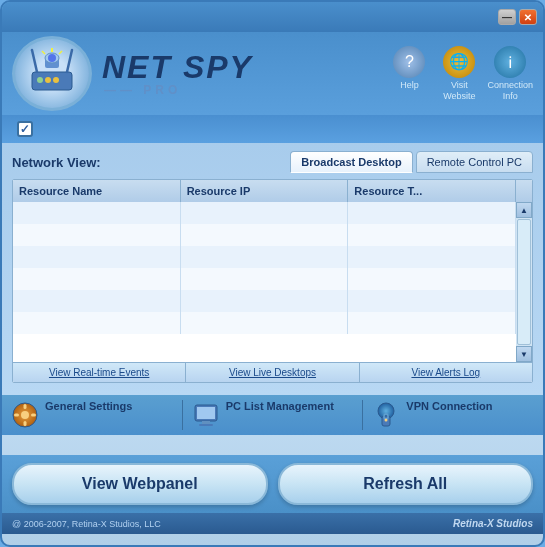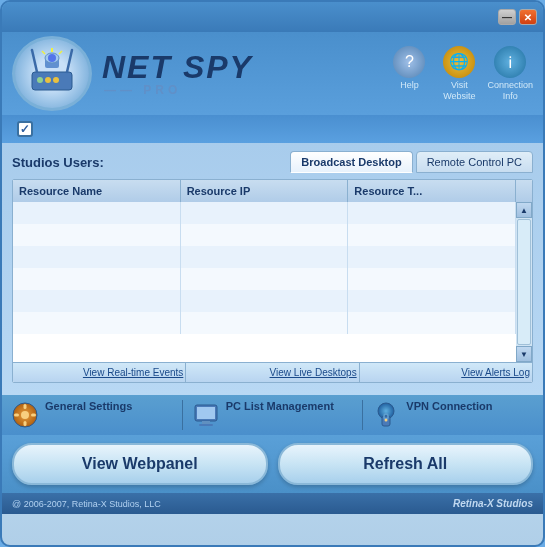--- a/index.html
+++ b/index.html
@@ -265,21 +265,21 @@
     }
 
     
     .links-row {
       display: flex;
       gap: 0;
       border-top: 1px solid #8ab0d0;
     }
     .link-btn {
       flex: 1;
-      text-align: right;
+      text-align: center;
       padding: 4px 2px;
       font-size: 10px;
       color: #1a4a8a;
       cursor: pointer;
       border-right: 1px solid #8ab0d0;
       background: linear-gradient(180deg, #d0e8f8, #b8d4f0);
       text-decoration: underline;
     }
     .link-btn:last-child { border-right: none; }
 
@@ -317,20 +317,21 @@
       height: 30px;
       background: #3a70a0;
     }
 
     
     .action-buttons {
       display: flex;
       gap: 10px;
       padding: 8px 10px;
       background: linear-gradient(180deg, #5aa0d8 0%, #4a90c8 100%);
+      margin-top: 20px;
     }
     .action-btn {
       flex: 1;
       padding: 10px 8px;
       border-radius: 20px;
       border: 2px solid #8ab8d8;
       background: linear-gradient(180deg, #e8f4fc 0%, #c8e4f4 50%, #a8d0ec 100%);
       font-size: 16px;
       font-weight: bold;
       color: #1a3a6a;
@@ -419,21 +420,21 @@
     </div>
   </div>
 
   <div class="view-logs-bar">
     <div class="view-logs-checkbox">✓</div>
   </div>
 
   <div class="content">
 
     <div class="network-users-row">
-      <div class="network-users-label">Studios Users:</div>
+      <div class="network-users-label">Network View:</div>
       <div class="tab-group">
         <div class="tab-btn active">
           <span>Broadcast Desktop</span>
         </div>
         <div class="tab-btn">
           <span>Remote Control PC</span>
         </div>
       </div>
     </div>
 

